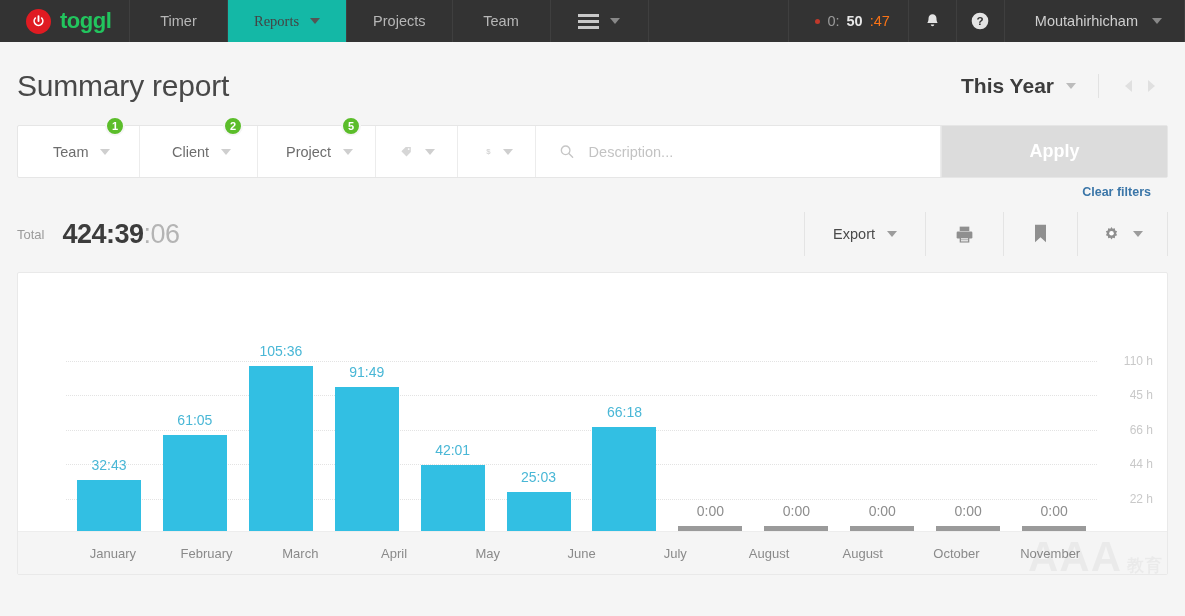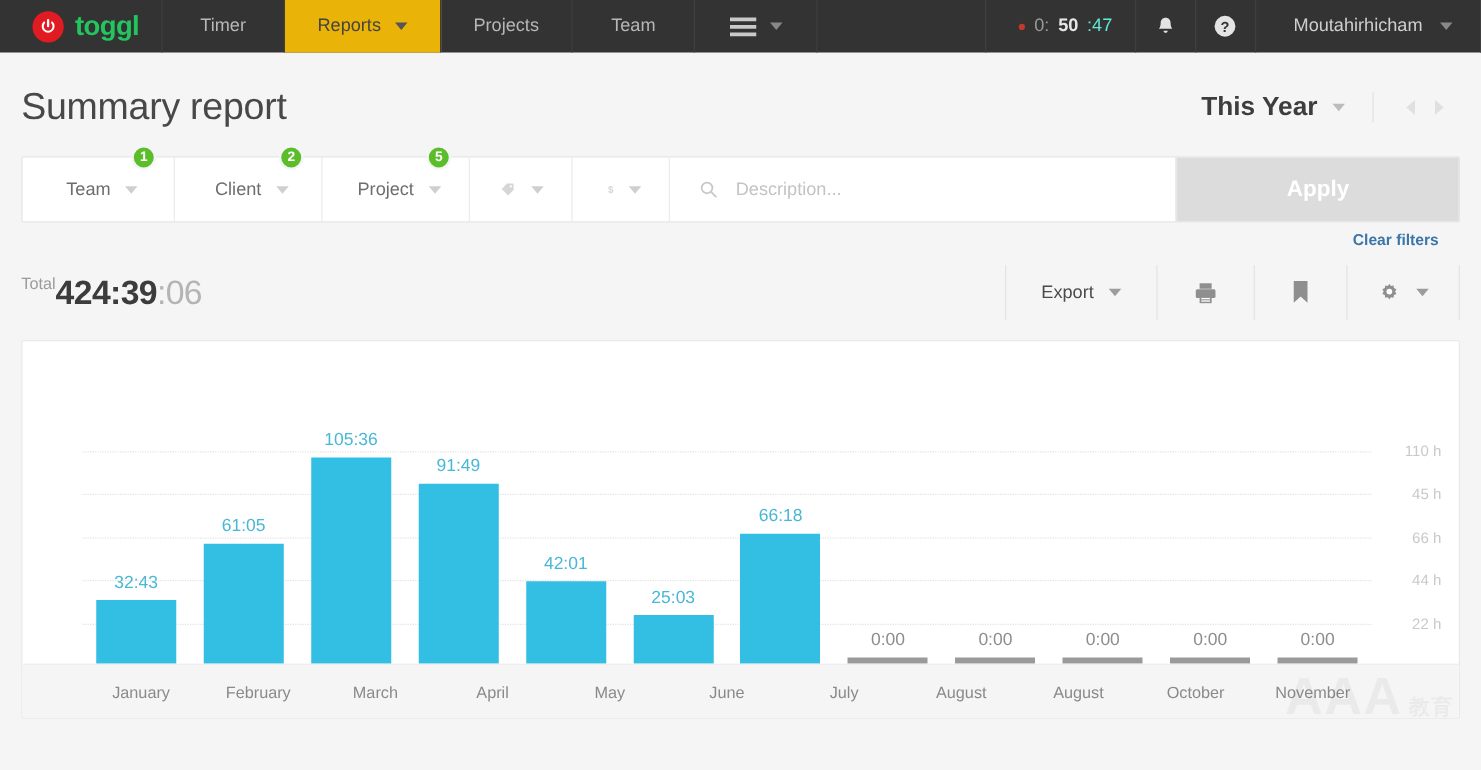--- a/index.html
+++ b/index.html
@@ -31,40 +31,40 @@
     color: #22c55e; font-size: 22px; font-weight: bold;
     letter-spacing: -0.5px; line-height: 1;
   }
   .nav-item {
     display: flex; align-items: center; justify-content: center;
     color: #b7b7b7; font-size: 14.5px;
     padding: 0 26px; border-right: 1px solid #3f3f3f;
     white-space: nowrap; gap: 11px; min-width: 98px;
   }
   .nav-item.active {
-    background: #eab308; color: #444444;
+    background: #14b8a6; color: #444444; font-family: Liberation Serif, serif;
   }
   .caret-down {
     width: 0; height: 0;
     border-left: 5px solid transparent;
     border-right: 5px solid transparent;
     border-top: 6px solid #888888;
   }
   .nav-item.active .caret-down { border-top-color: #555555; }
   .nav-burger { display: flex; flex-direction: column; gap: 3px; }
   .nav-burger i { display: block; width: 21px; height: 3px; background: #c9c9c9; }
   .nav-spacer { flex: 1; border-right: 1px solid #3f3f3f; }
   .nav-timer {
     display: flex; align-items: center; justify-content: flex-end;
     padding: 0 18px 0 10px; border-right: 1px solid #3f3f3f;
     font-size: 14.5px; color: #9a9a9a; gap: 7px; min-width: 120px;
   }
   .rec-dot { width: 5px; height: 5px; border-radius: 50%; background: #c0392b; }
   .nav-timer b { color: #e7e7e7; font-weight: bold; }
-  .nav-timer .tdim { color: #5eead4; }
+  .nav-timer .tdim { color: #f97316; }
   .nav-icon-btn {
     width: 48px; display: flex; align-items: center; justify-content: center;
     border-right: 1px solid #3f3f3f;
   }
   .nav-user {
     display: flex; align-items: center; gap: 14px;
     padding: 0 22px 0 30px; color: #cfcfcf; font-size: 14.5px;
     border-right: 1px solid #3f3f3f;
   }
 
@@ -135,21 +135,21 @@
   .clear-filters {
     text-align: right; padding: 7px 17px 0 0;
     font-size: 12.5px; color: #3b76a8; font-weight: bold;
   }
 
   
   .total-row {
     display: flex; align-items: center; justify-content: space-between;
     padding: 13px 17px 0 17px;
   }
-  .total-left { display: flex; align-items: flex-start; }
+  .total-left { display: flex; align-items: center; gap: 18px; }
   .total-label { font-size: 13px; color: #9b9b9b; }
   .total-value { font-size: 27px; font-weight: bold; color: #3c3c3c; letter-spacing: -0.5px;}
   .total-value .sec { color: #b4b4b4; font-weight: normal; }
   .total-tools { display: flex; align-items: stretch; height: 44px; }
   .ttool {
     display: flex; align-items: center; justify-content: center; gap: 12px;
     padding: 0 28px; border-left: 1px solid #e4e4e4;
     color: #4a4a4a; font-size: 14.5px;
   }
   .ttool:last-child { border-right: 1px solid #e4e4e4; padding: 0 24px; }

